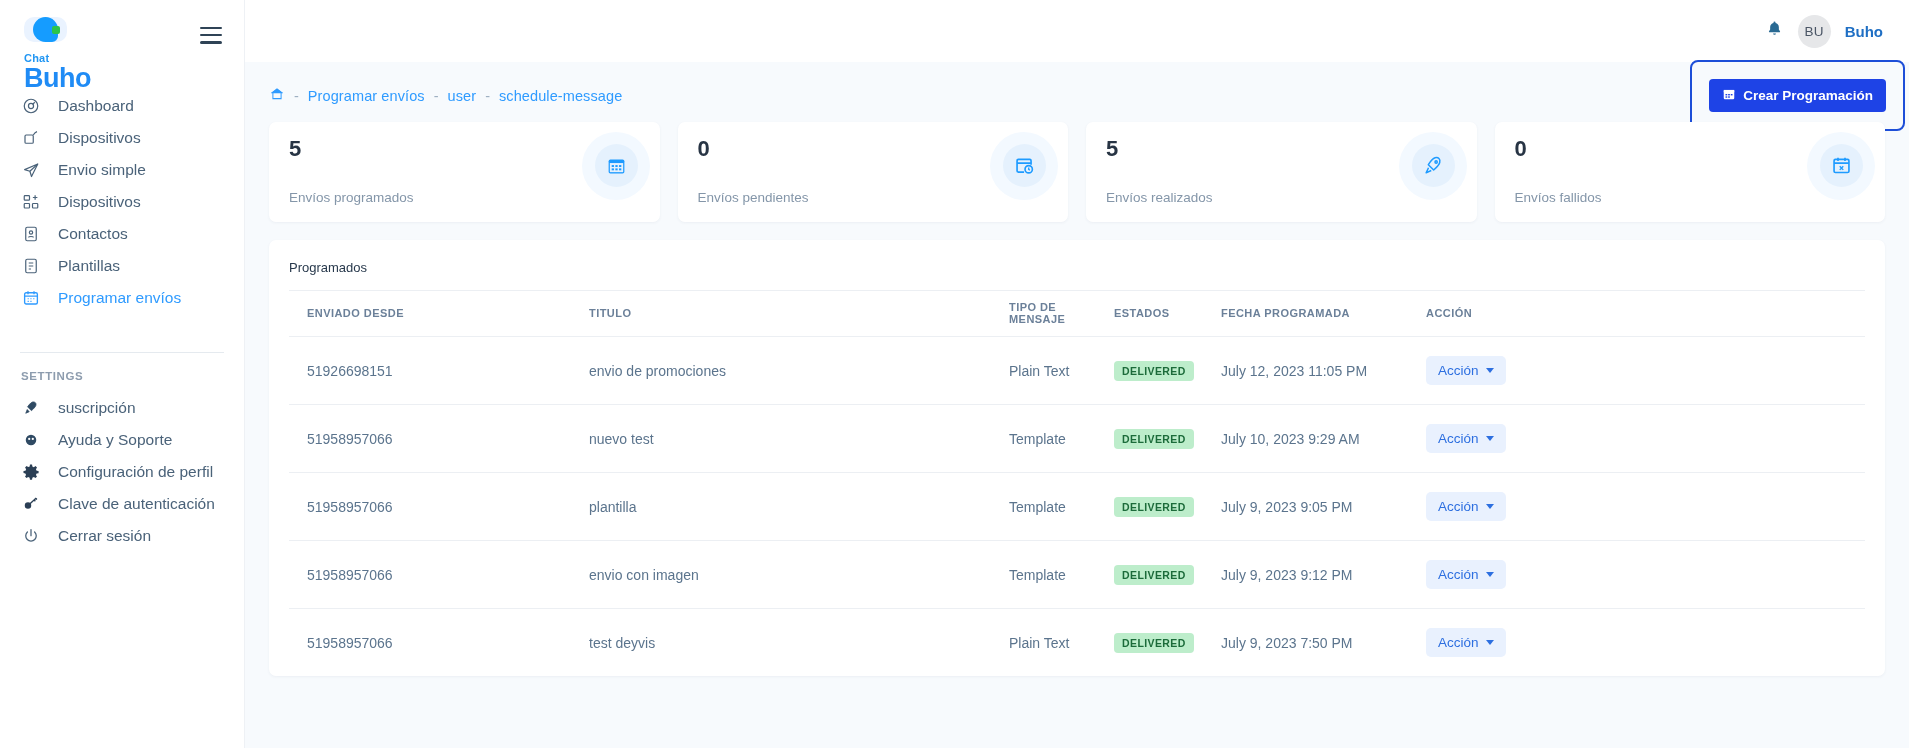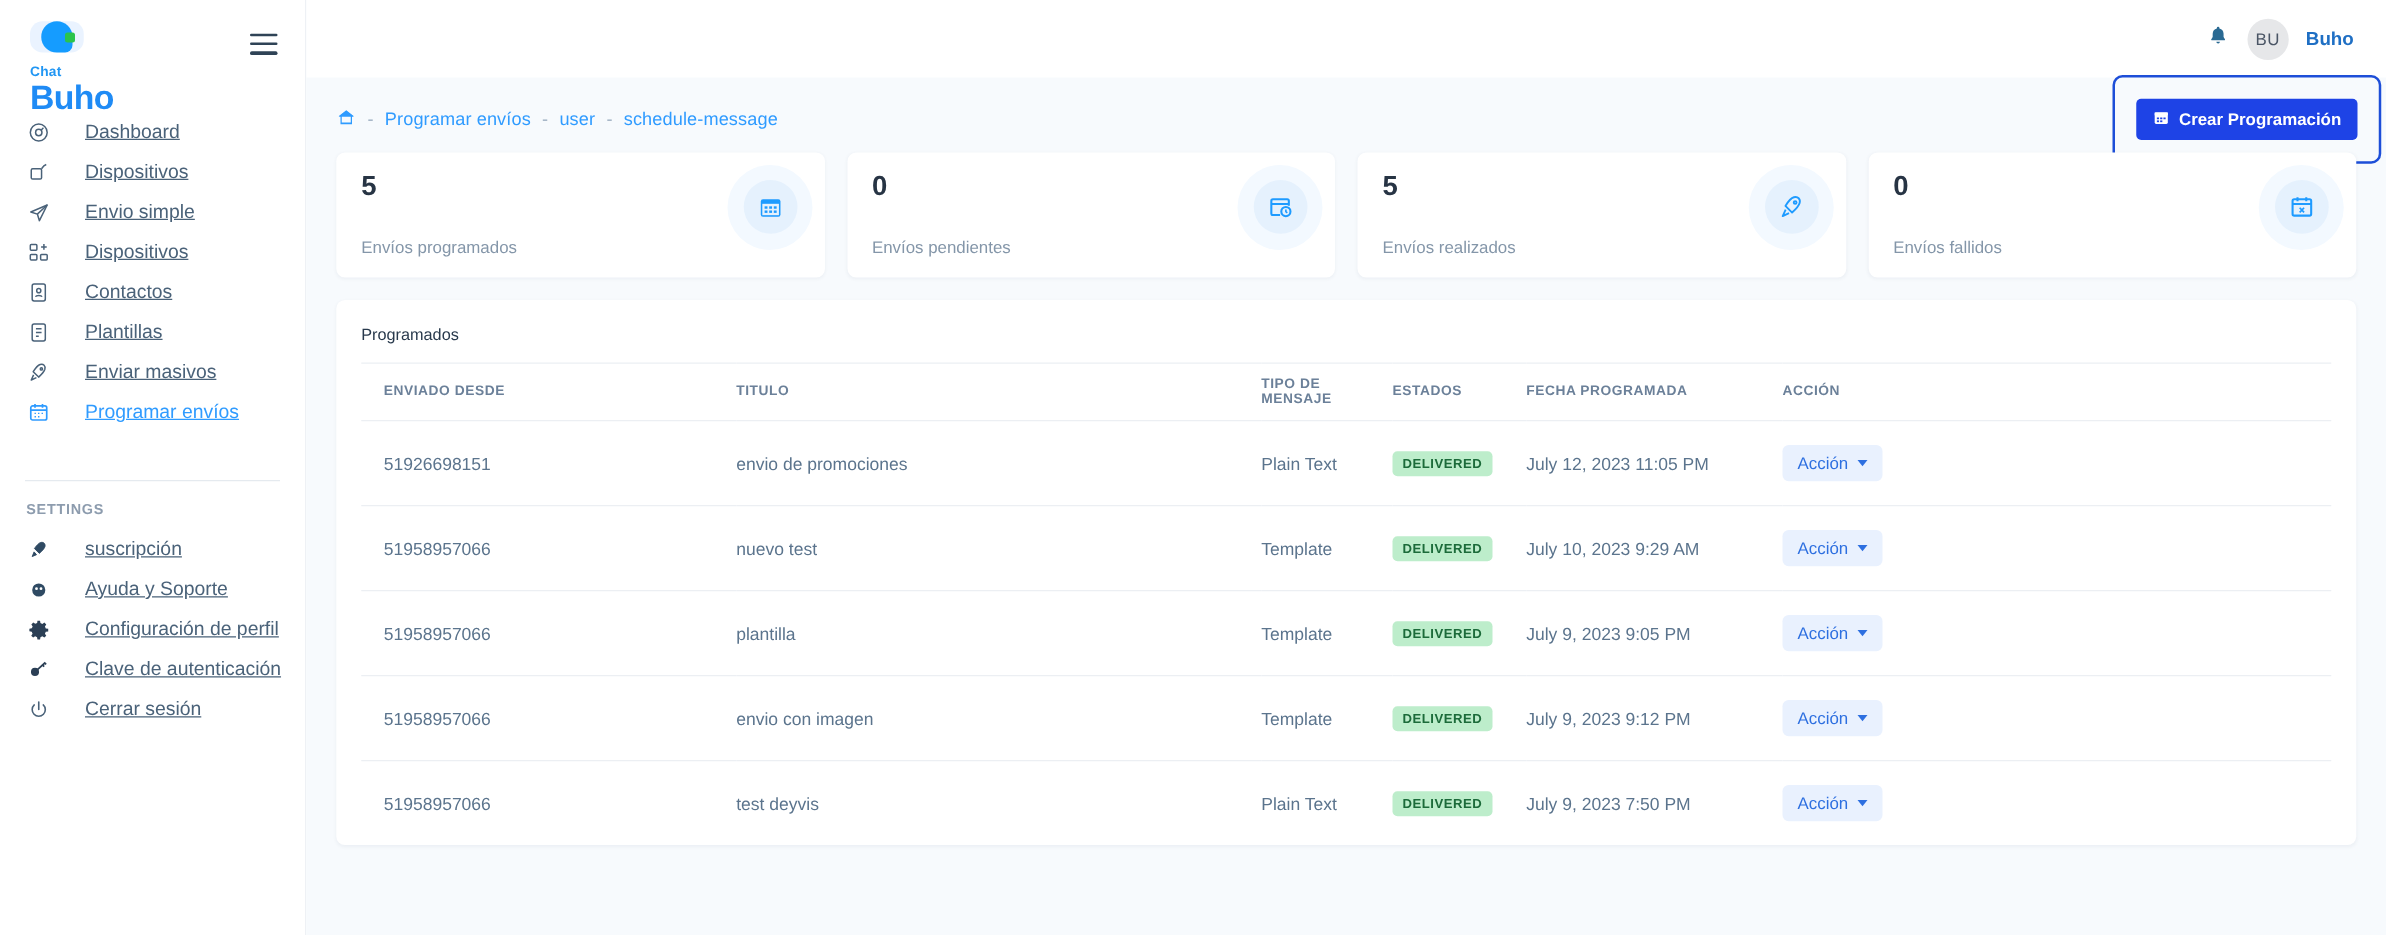--- a/index.html
+++ b/index.html
@@ -54,23 +54,23 @@
   .hamburger span {
     display: block; height: 2.2px; background: #2f4356; border-radius: 2px;
     margin-bottom: 5px;
   }
   .hamburger span:nth-child(1){ width: 22px; }
   .hamburger span:nth-child(2){ width: 22px; }
   .hamburger span:nth-child(3){ width: 22px; margin-bottom: 0; }
 
   .nav { padding: 22px 0 0 0; }
   .nav-item {
-    display: flex; align-items: center; gap: 28px;
+    display: flex; align-items: center; gap: 18px;
     padding: 0 0 0 21px; height: 32px; cursor: pointer;
-    color: #4a6279; font-size: 15.5px; text-decoration: underline;
+    color: #4a6279; font-size: 15.5px;
   }
   .nav-item .ico {
     width: 19px; height: 19px; display: flex;
     align-items: center; justify-content: center; flex: 0 0 19px;
   }
   .nav-item svg { display: block; }
   .nav-item.active { color: #2f9bff; }
   .nav-item.active svg { stroke: #2f9bff; fill: none; }
   .nav-label { white-space: nowrap; }
 
@@ -265,30 +265,20 @@
         <span class="nav-label">Contactos</span>
       </div>
       <div class="nav-item">
         <span class="ico">
           <svg width="18" height="18" viewBox="0 0 24 24" fill="none" stroke="#4a6279" stroke-width="1.6">
             <rect x="5" y="3" width="14" height="18" rx="2"></rect>
               <path d="M9 8h6M9 12h6M9 16h3"></path>
           </svg>
         </span>
         <span class="nav-label">Plantillas</span>
-      </div>
-      <div class="nav-item">
-        <span class="ico">
-          <svg width="18" height="18" viewBox="0 0 24 24" fill="none" stroke="#4a6279" stroke-width="1.6" stroke-linejoin="round">
-            <path d="M13.5 3.5c3.5-1 6 1.5 5 5-1 3.2-6.6 8.4-6.6 8.4l-5.8-5.8S10.3 4.5 13.5 3.5Z"></path>
-            <path d="M6.5 14.5 4 20l5.5-2.5"></path>
-              <circle cx="14.8" cy="8.2" r="1.2"></circle>
-          </svg>
-        </span>
-        <span class="nav-label">Enviar masivos</span>
       </div>
       <div class="nav-item active">
         <span class="ico">
           <svg width="18" height="18" viewBox="0 0 24 24" fill="none" stroke="#2f9bff" stroke-width="1.8">
             <rect x="3.5" y="5" width="17" height="15" rx="2"></rect>
               <path d="M3.5 9.5h17M8 3v4M16 3v4"></path>
             <path d="M7.5 13h1.5M11.2 13h1.5M15 13h1.5M7.5 16.5h1.5M11.2 16.5h1.5" stroke-width="1.4"></path>
           </svg>
         </span>
         <span class="nav-label">Programar envíos</span>

